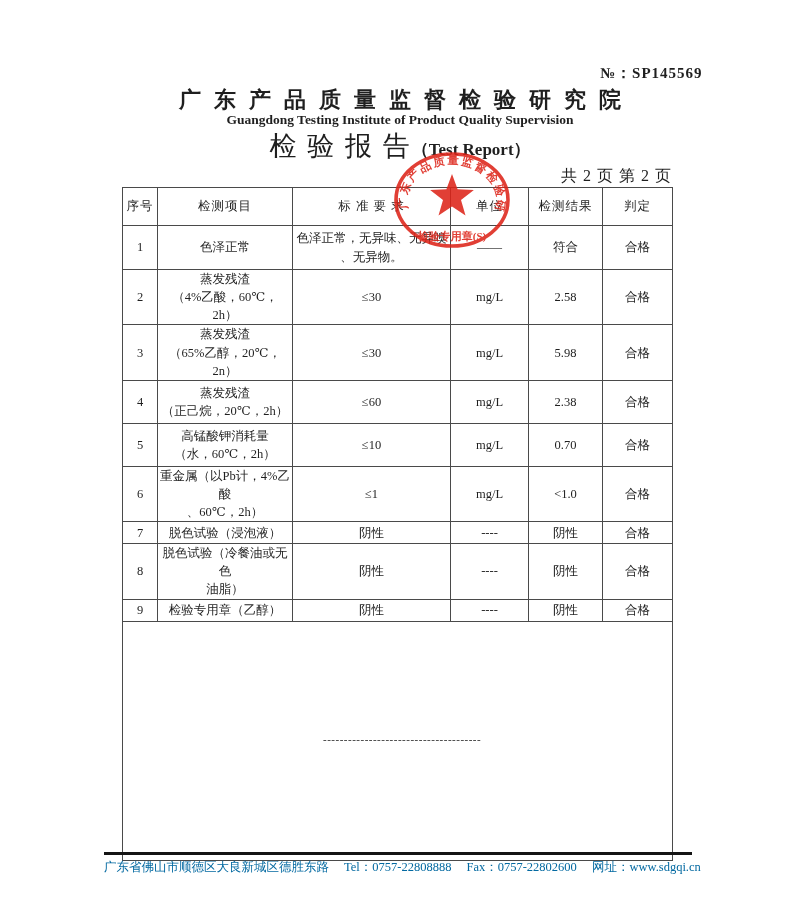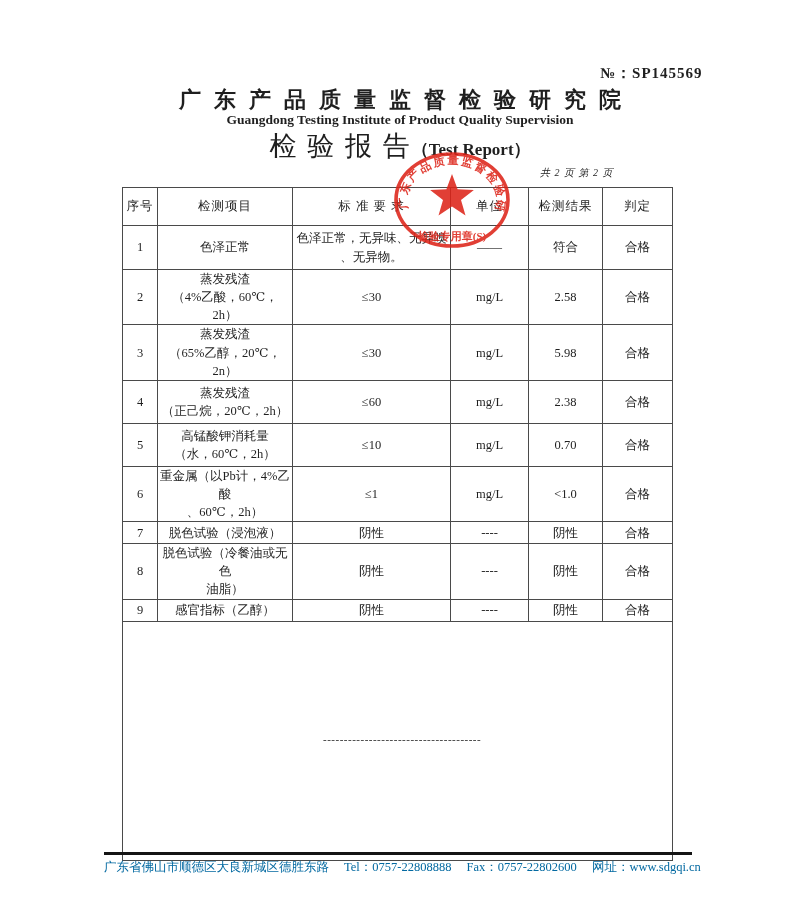--- a/index.html
+++ b/index.html
@@ -9,22 +9,22 @@
   }
   
   .report-no{position:absolute;top:64px;left:558px;font-size:15px;font-weight:bold;letter-spacing:1px;margin-left:42px;}
   .title-cn{position:absolute;top:85px;left:0;width:800px;text-align:center;
     font-size:22px;font-weight:bold;letter-spacing:13px;padding-left:13px;box-sizing:border-box;}
   .title-en{position:absolute;top:112px;left:0;width:800px;text-align:center;
     font-size:13.5px;font-weight:bold;}
   .report-line{position:absolute;top:128px;left:0;width:800px;text-align:center;white-space:nowrap;}
   .report-cn{font-size:27px;font-weight:normal;letter-spacing:2px;}
   .report-en{font-size:17px;font-weight:bold;}
-  .page-indicator{position:absolute;top:166px;left:540px;width:132px;
-    font-size:10px;letter-spacing:1px;font-style:italic;}
+  .page-indicator{position:absolute;top:166px;left:540px;width:132px;text-align:right;
+    font-size:16px;letter-spacing:1px;}
   
   table.report-table{
     position:absolute;left:122px;top:187px;width:550px;
     border-collapse:collapse;table-layout:fixed;
   }
   table.report-table td,table.report-table th{
     border:1px solid #4a4a4a;text-align:center;vertical-align:middle;
     font-size:12.5px;font-weight:normal;padding:0 2px;line-height:1.45;
     overflow:hidden;
   }
@@ -179,21 +179,21 @@
             <div class="cell-line">阴性</div>
             <div class="cell-line"></div>
           </td>
       <td>----</td>
       <td>阴性</td>
       <td>合格</td>
     </tr>
     <tr style="height:22px">
       <td>9</td>
       <td>
-            <div class="cell-line">感官指标（乙醇）</div>
+            <div class="cell-line">检验专用章（乙醇）</div>
             <div class="cell-line"></div>
           </td>
       <td>
             <div class="cell-line">阴性</div>
             <div class="cell-line"></div>
           </td>
       <td>----</td>
       <td>阴性</td>
       <td>合格</td>
     </tr>

